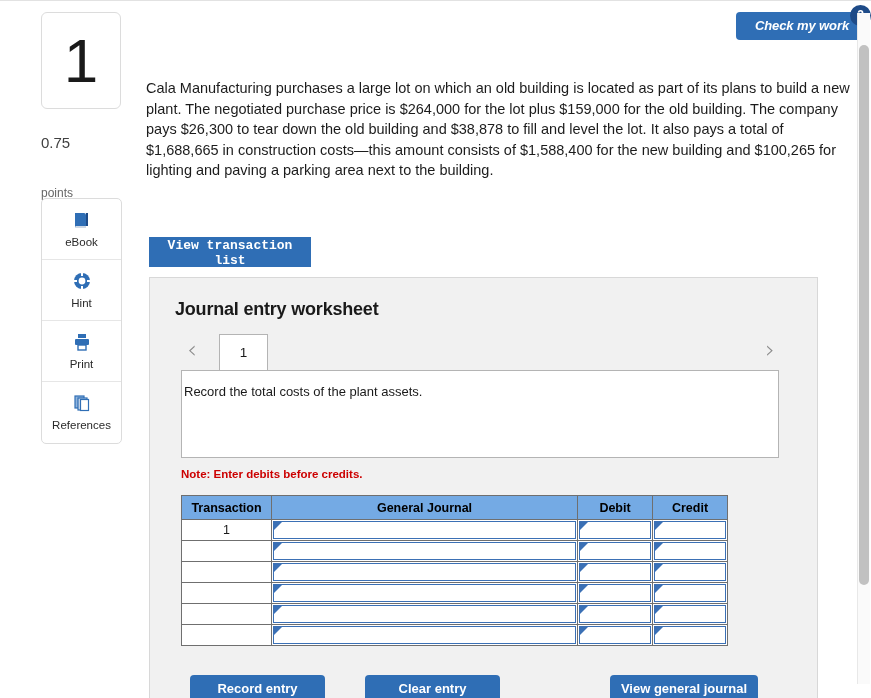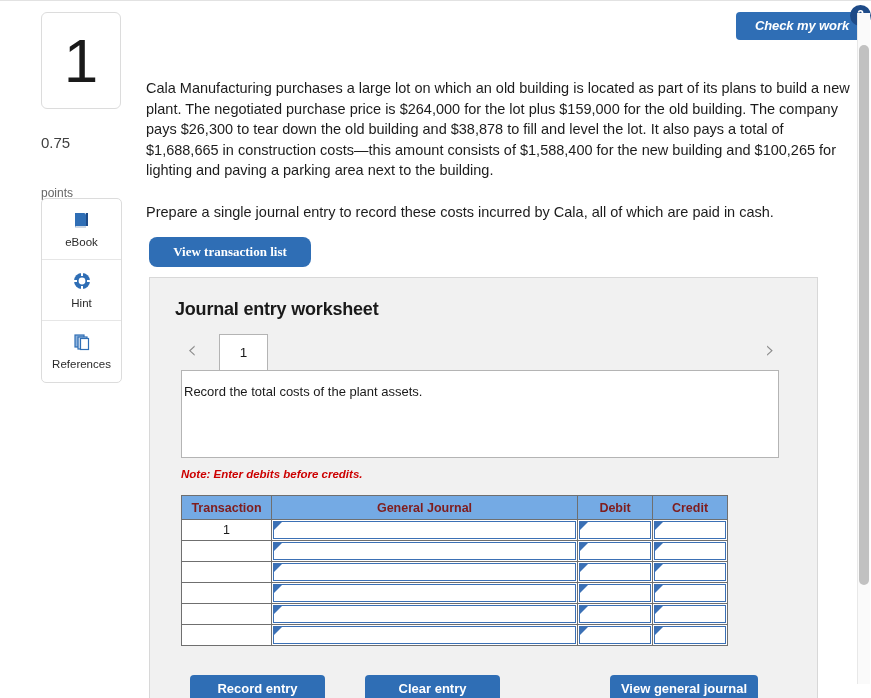--- a/index.html
+++ b/index.html
@@ -106,23 +106,23 @@
     width: 710px;
     font-size: 14.5px; line-height: 20.5px;
     color: #1c1c1c;
   }
   .qtext p { margin: 0; }
   .qtext p.second { margin-top: 21px; }
 
   .view-tx-btn {
     position: absolute; top: 237px; left: 9px;
     width: 162px; height: 30px;
-    background: #2f6eb5; border: none; border-radius: 8px;
+    background: #2f6eb5; border: none; border-radius: 0;
     color: #fff; font-size: 13px; font-weight: bold;
-    font-family: Liberation Serif, serif;
+    font-family: Liberation Mono, monospace;
     cursor: pointer;
   }
 
   
   .panel {
     position: absolute; top: 277px; left: 9px;
     width: 669px; height: 421px;
     background: #f1f1f1;
     border: 1px solid #d8d8d8;
     border-bottom: none;
@@ -162,36 +162,36 @@
     background: #ffffff;
     border: 1px solid #b4b4b4;
   }
   .instr-box .txt {
     position: absolute; top: 13px; left: 2px;
     font-size: 13px; color: #1a1a1a;
   }
 
   .note {
     position: absolute; top: 190px; left: 31px;
-    font-size: 11.5px; color: #cc0000; font-weight: bold; font-style: italic;
+    font-size: 11.5px; color: #cc0000; font-weight: bold;
   }
 
   
   .jtable {
     position: absolute; top: 217px; left: 31px;
     width: 546px;
     border-collapse: collapse;
     background: #ffffff;
     table-layout: fixed;
   }
   .jtable th {
     background: #74aae4;
     border: 1px solid #6f6f6f;
     height: 24px;
-    font-size: 12.5px; font-weight: bold; color: #7f1d1d;
+    font-size: 12.5px; font-weight: bold; color: #000000;
     text-align: center;
     padding: 0;
   }
   .jtable td {
     border: 1px solid #6f6f6f;
     height: 21px;
     padding: 0;
     background: #ffffff;
   }
   .col-tx { width: 90px; }
@@ -287,38 +287,47 @@
             <circle cx="10" cy="10" r="3.4" fill="#ffffff"></circle>
             <rect x="9" y="1" width="2" height="4" fill="#ffffff"></rect>
             <rect x="9" y="15" width="2" height="4" fill="#ffffff"></rect>
             <rect x="1" y="9" width="4" height="2" fill="#ffffff"></rect>
             <rect x="15" y="9" width="4" height="2" fill="#ffffff"></rect>
           </svg>
         </span>
         <span class="tlabel">Hint</span>
       </div>
 
+      <div class="tool">
+        <span class="ic">
+          <svg width="20" height="20" viewBox="0 0 20 20">
+            <rect x="6" y="2" width="8" height="4" fill="#2f6eb5"></rect>
+            <rect x="3" y="7" width="14" height="6" rx="1" fill="#2f6eb5"></rect>
+            <rect x="6" y="13" width="8" height="5" fill="#ffffff" stroke="#2f6eb5" stroke-width="1.4"></rect>
+          </svg>
+        </span>
+        <span class="tlabel">Print</span>
+      </div>
 
       <div class="tool">
         <span class="ic">
           <svg width="20" height="20" viewBox="0 0 20 20">
             <rect x="3" y="3" width="9" height="12" fill="#8fb3dd" stroke="#2f6eb5" stroke-width="1.2"></rect>
             <rect x="6" y="5" width="9" height="12" fill="#cfdcec" stroke="#2f6eb5" stroke-width="1.2"></rect>
             <rect x="8.5" y="6.5" width="8" height="11" fill="#ffffff" stroke="#2f6eb5" stroke-width="1.2"></rect>
           </svg>
         </span>
         <span class="tlabel">References</span>
       </div>
     </div>
   </div>
 
   <div class="main">
     <div class="qtext">
       <p>Cala Manufacturing purchases a large lot on which an old building is located as part of its plans to build a new plant. The negotiated purchase price is $264,000 for the lot plus $159,000 for the old building. The company pays $26,300 to tear down the old building and $38,878 to fill and level the lot. It also pays a total of $1,688,665 in construction costs—this amount consists of $1,588,400 for the new building and $100,265 for lighting and paving a parking area next to the building.</p>
-      <p class="second">Prepare a single journal entry to record these costs incurred by Cala, all of which are paid in cash.</p>
     </div>
 
     <button class="view-tx-btn">View transaction list</button>
 
     <div class="panel">
       <div class="panel-title">Journal entry worksheet</div>
 
       <div class="tabstrip">
         <div class="chev left">‹</div>
         <div class="tab">1</div>

